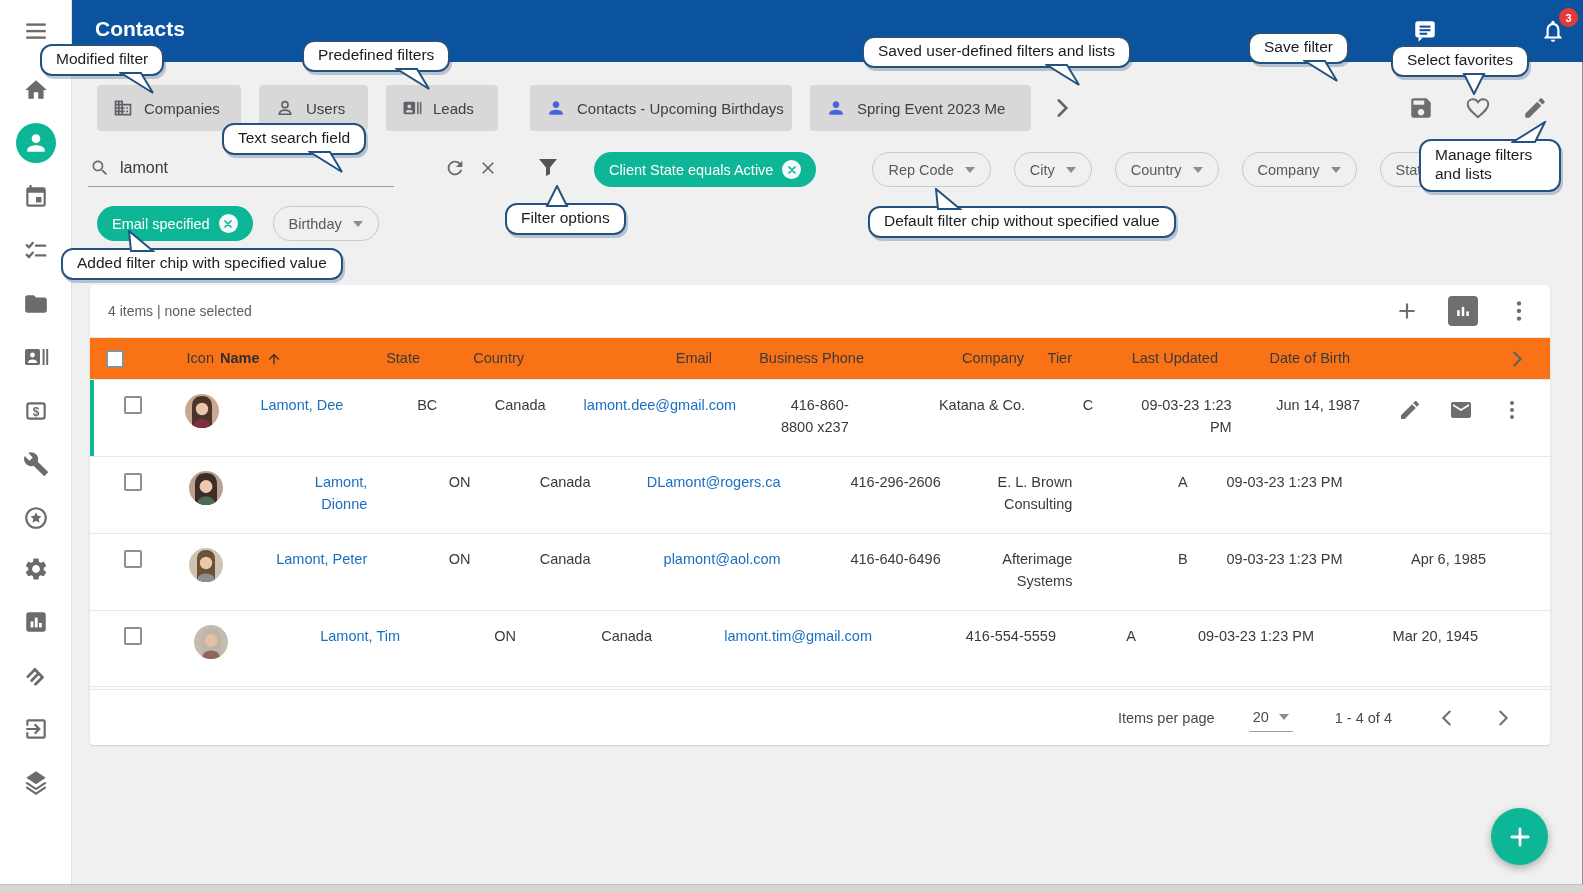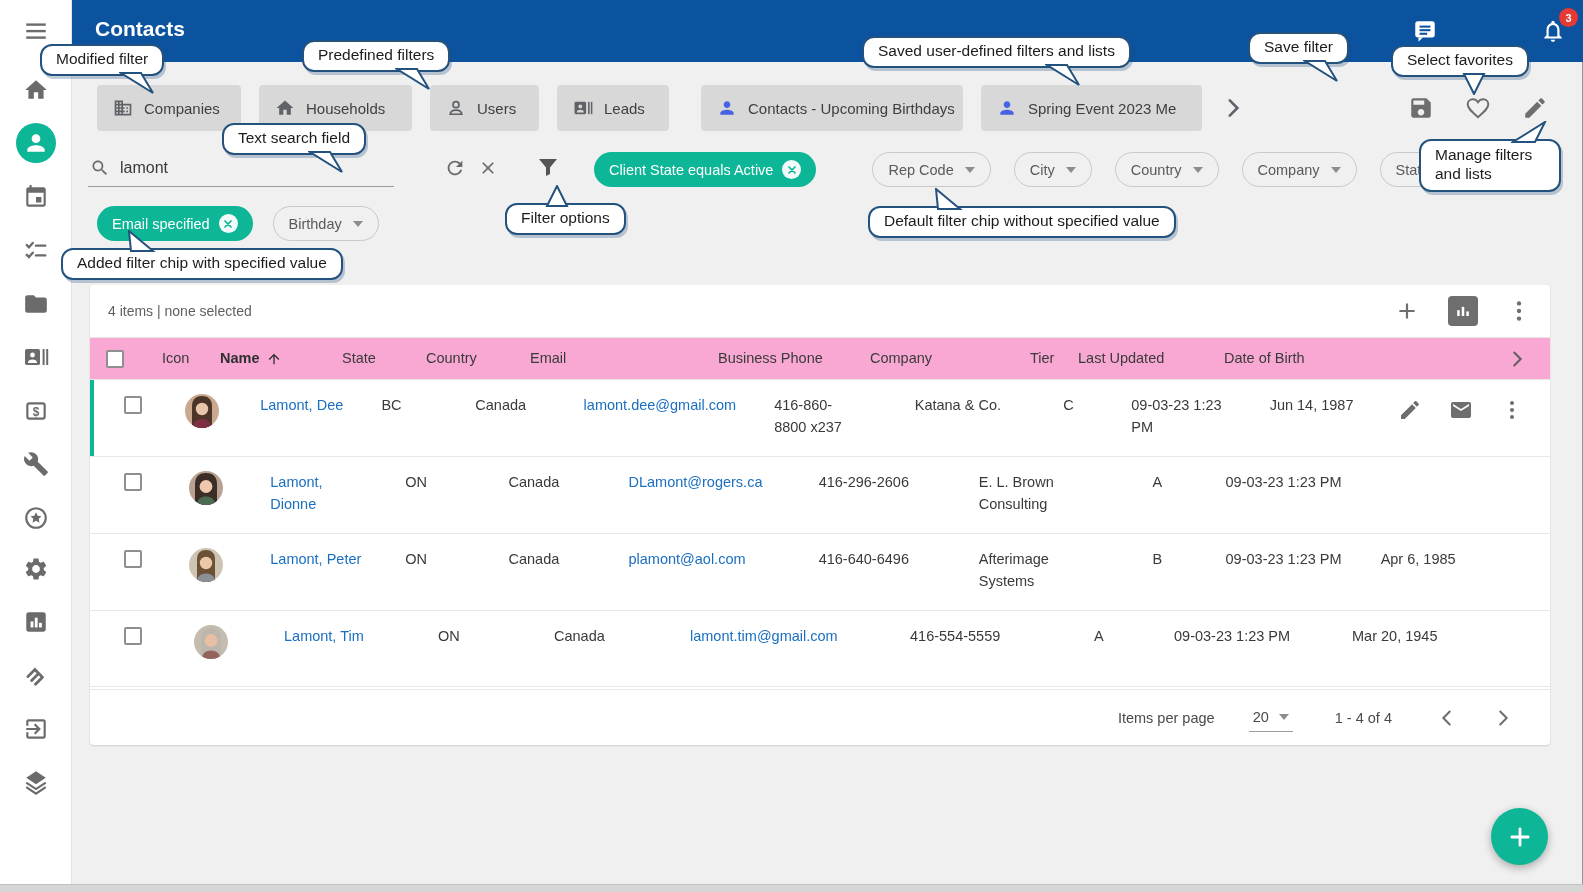--- a/index.html
+++ b/index.html
@@ -55,30 +55,30 @@
   .chips-row1{position:absolute;left:594px;top:152px;display:flex;gap:23px;align-items:center;z-index:2;}
   .chips-row1 .gap{width:10px;}
   .chips-row2{position:absolute;left:97px;top:206px;display:flex;gap:20px;align-items:center;z-index:2;}
 
   
   .callout{position:absolute;background:#fff;border:2px solid var(--navy);border-radius:12px;padding:4px 14px 6px;font-size:15.5px;color:#1c1c1c;z-index:30;box-shadow:2px 3px 0 rgba(32,74,120,.28);white-space:nowrap;}
   .callout.multi{white-space:normal;line-height:1.25;}
   .callout .tail{position:absolute;z-index:31;}
 
   
-  .card{position:absolute;left:90px;top:285px;width:1460px;height:460px;background:#fff;border-radius:4px;box-shadow:0 1px 2px rgba(0,0,0,.14);z-index:1;}
+  .card{position:absolute;left:90px;top:285px;width:1460px;height:460px;background:#fff;border-radius:4px;box-shadow:0 1px 2px rgba(0,0,0,.14);z-index:1;text-align:right;}
   .toolbar{height:52px;display:flex;align-items:center;padding:0 18px;}
   .summary{font-size:14px;color:#5f5f5f;}
   .toolbar-icons{margin-left:auto;display:flex;align-items:center;gap:28px;}
   .toolbar-icons .tic{width:26px;height:26px;color:#6e6e6e;cursor:pointer;}
   .chart-toggle{width:30px;height:30px;border-radius:4px;background:#6e6e6e;display:flex;align-items:center;justify-content:center;cursor:pointer;}
   .chart-toggle svg{width:20px;height:20px;color:#fff;}
 
   .trow{display:flex;align-items:flex-start;border-top:1px solid var(--border);padding:0 16px;}
-  .thead{height:42px;align-items:center;background:#f9a8d4;color:var(--muted);font-size:14px;}
+  .thead{height:42px;align-items:center;background:#f97316;color:var(--muted);font-size:14px;}
   .cell{padding:14px 6px 6px 0;font-size:14.5px;color:#3a3a3a;line-height:1.55;}
   .thead .cell{padding:0 6px 0 0;}
   .c-cb{width:56px;padding-left:18px;}
   .c-icon{width:58px;}
   .c-name{width:122px;}
   .c-state{width:84px;}
   .c-country{width:104px;}
   .c-email{width:188px;}
   .c-phone{width:152px;}
   .c-company{width:160px;}
@@ -229,26 +229,20 @@
 
   </header>
 
   <div class="tabs">
     <div class="tab" style="width:144px">
       <svg viewBox="0 0 24 24" fill="#5f6368">
           <path d="M12 7V3H2v18h20V7H12zM6 19H4v-2h2v2zm0-4H4v-2h2v2zm0-4H4V9h2v2zm0-4H4V5h2v2zm4 12H8v-2h2v2zm0-4H8v-2h2v2zm0-4H8V9h2v2zm0-4H8V5h2v2zm10 12h-8v-2h2v-2h-2v-2h2v-2h-2V9h8v10zm-2-8h-2v2h2v-2zm0 4h-2v2h2v-2z"></path>
         </svg>
       <span>Companies</span>
     </div>
-    <div class="tab" style="width:153px">
-      <svg viewBox="0 0 24 24" fill="#5f6368">
-          <path d="M10 20v-6h4v6h5v-8h3L12 3 2 12h3v8z"></path>
-        </svg>
-      <span>Households</span>
-    </div>
     <div class="tab" style="width:109px">
       <svg viewBox="0 0 24 24" fill="none" stroke="#5f6368" stroke-width="2">
           <circle cx="12" cy="8" r="3.6"></circle>
           <path d="M5 19.5c.4-3.3 3.2-5 7-5s6.6 1.7 7 5z"></path>
         </svg>
       <span>Users</span>
     </div>
     <div class="tab" style="width:112px">
       <svg viewBox="0 0 26 24">
           <rect x="2" y="4" width="15" height="16" rx="1.8" fill="#5f6368"></rect>

